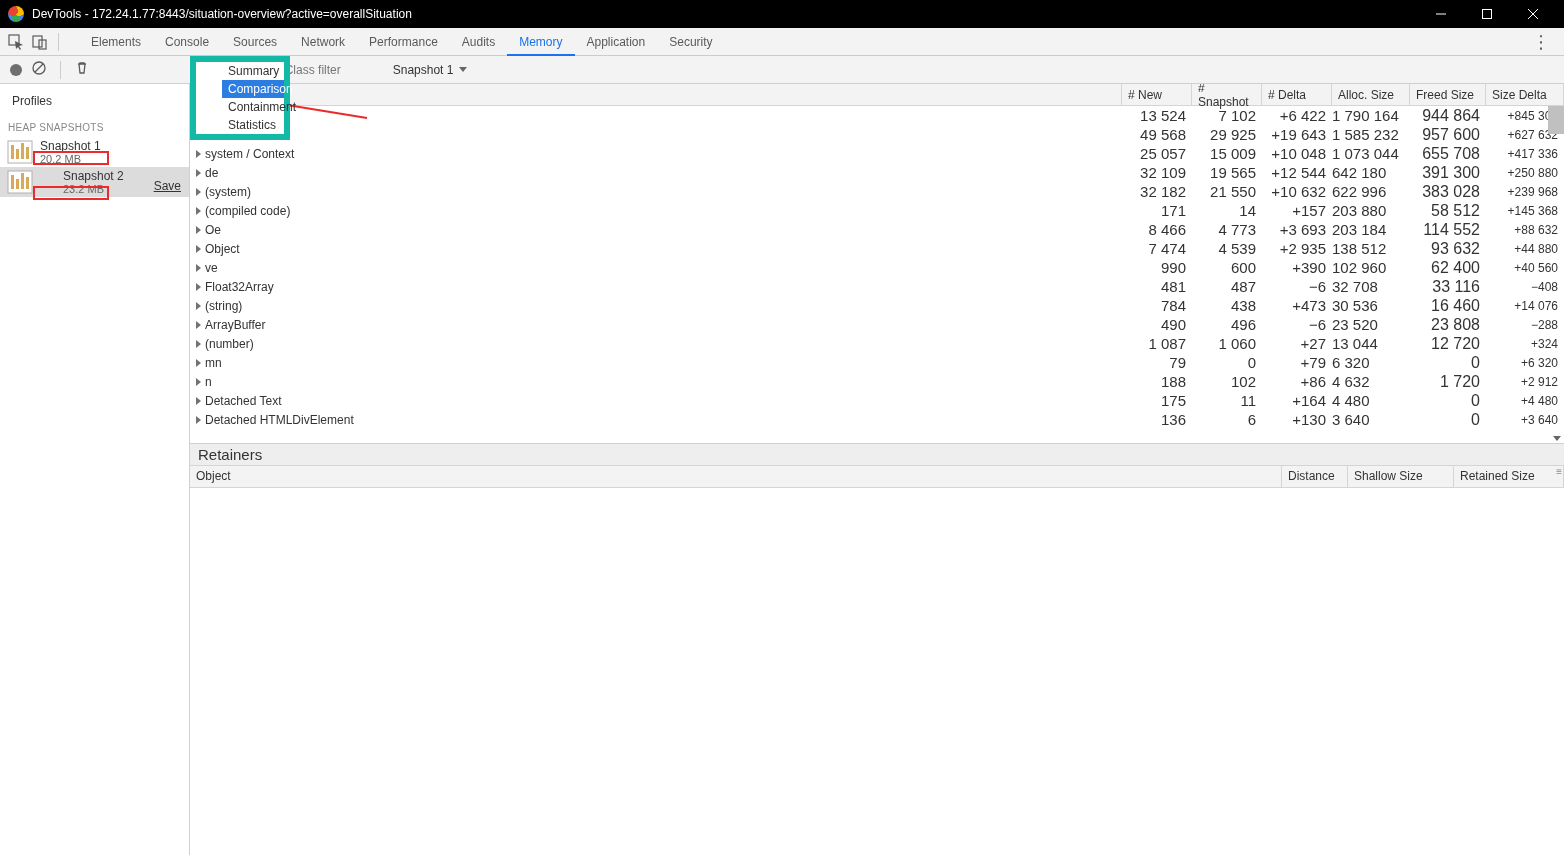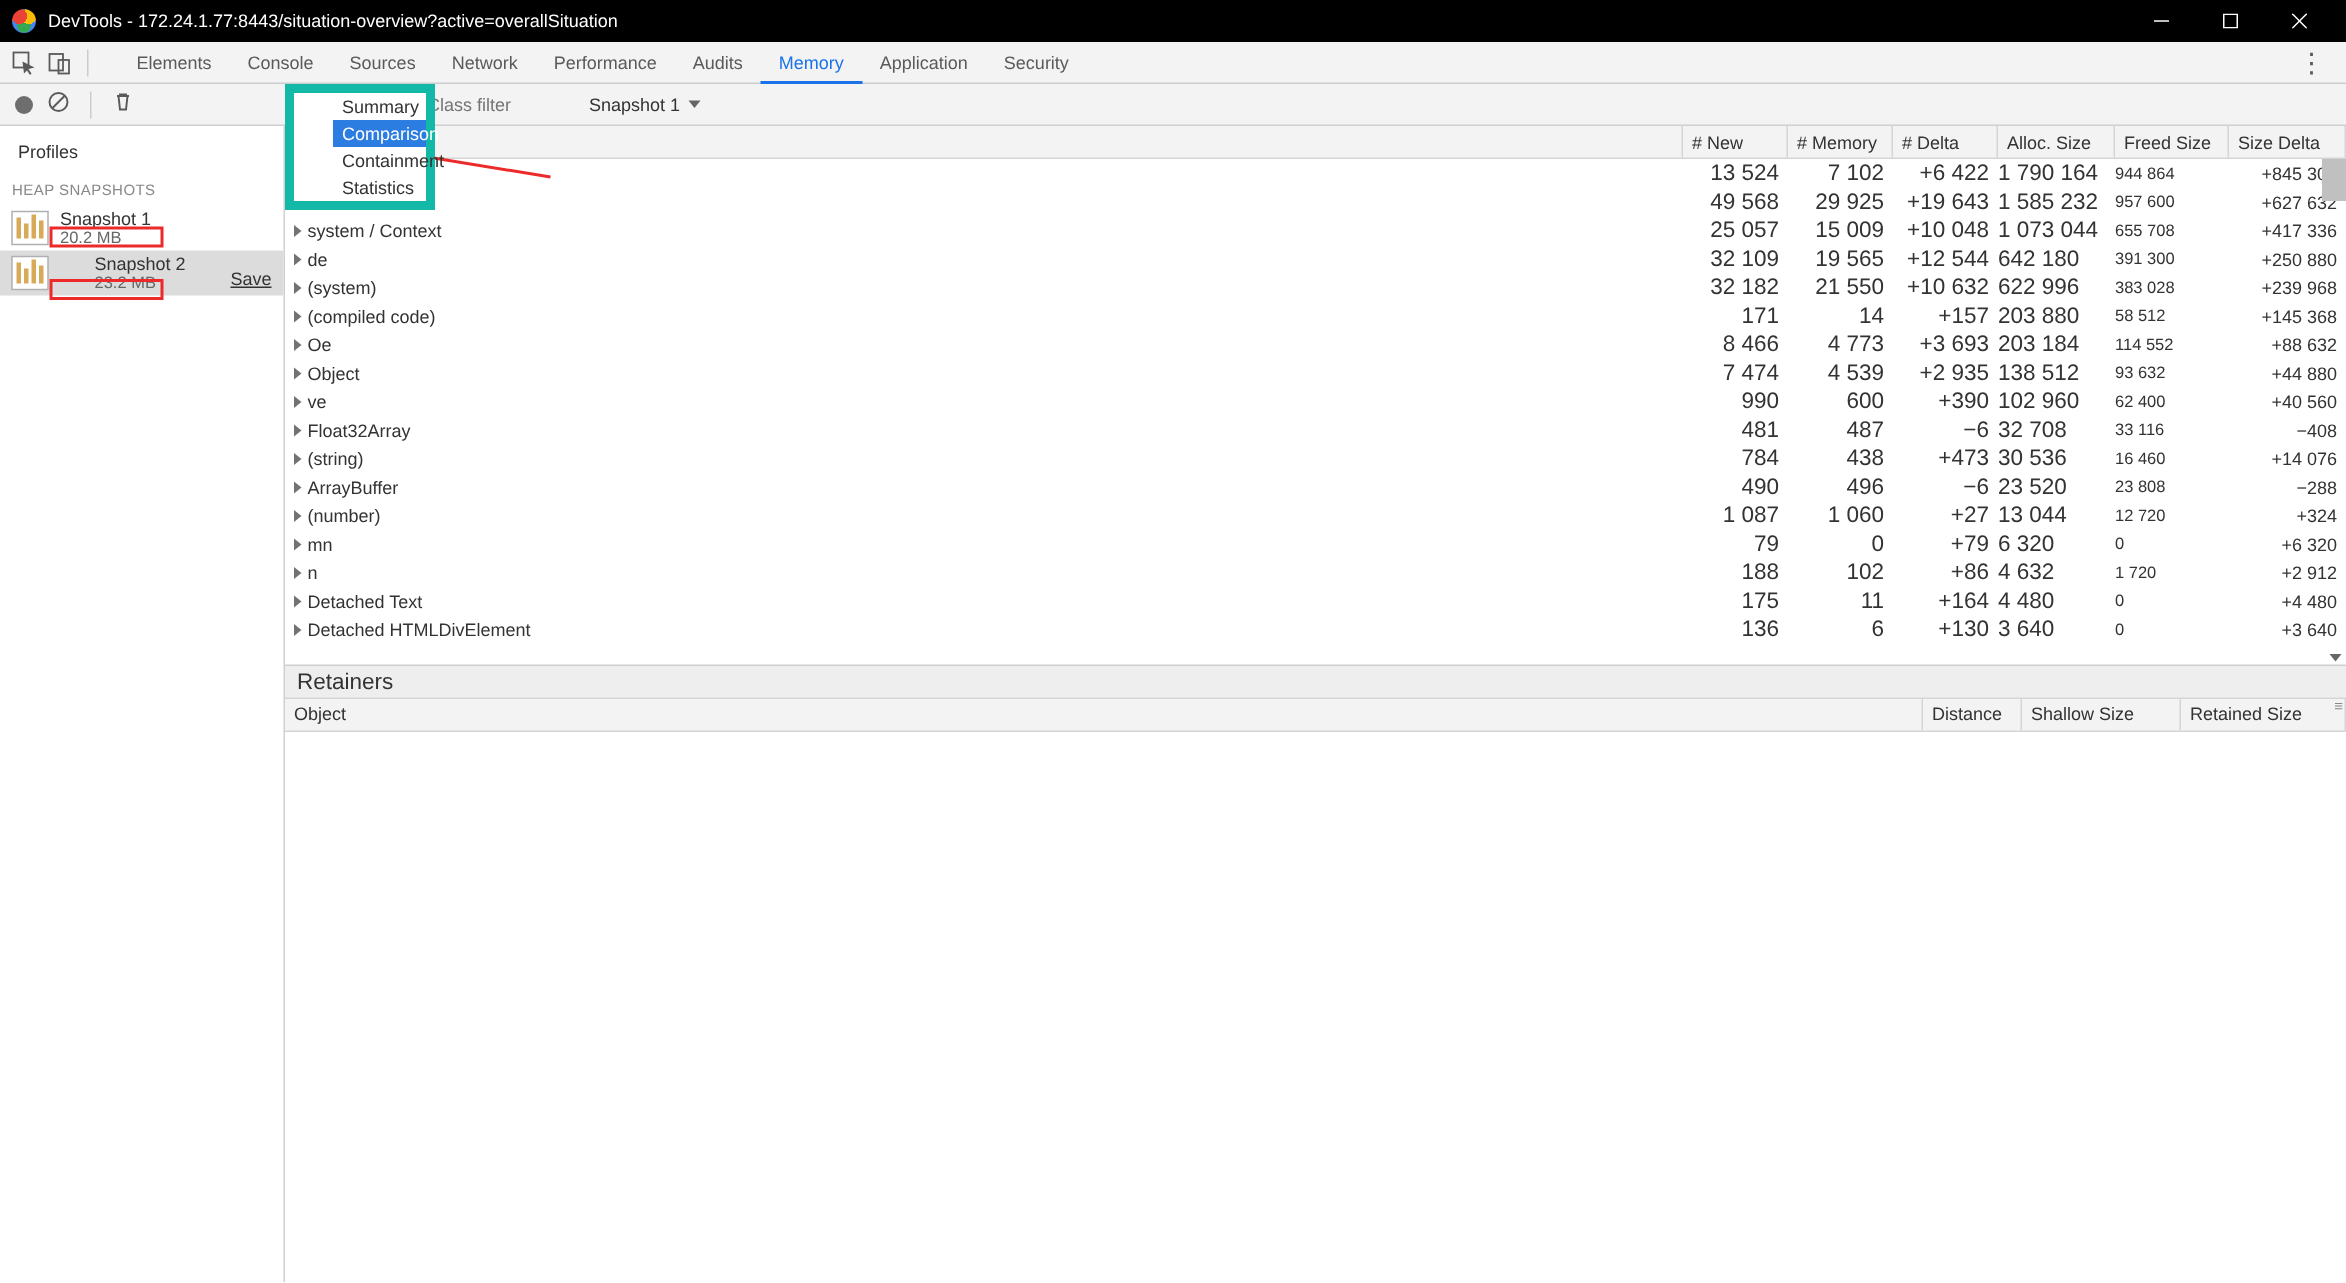--- a/index.html
+++ b/index.html
@@ -68,21 +68,21 @@
 .th-num { width:70px; justify-content:flex-start; }
 .th-alloc { width:78px; }
 .th-freed { width:76px; }
 .th-delta { width:78px; }
 .table-body { overflow-y:scroll; height:338px; }
 .tr { display:flex; height:19px; align-items:center; }
 .td-constructor { flex:1; padding-left:6px; display:flex; align-items:center; font-size:12px; }
 .expand-tri { width:0; height:0; border-top:4px solid transparent; border-bottom:4px solid transparent; border-left:5px solid #727272; margin-right:4px; }
 .td-num { width:70px; text-align:right; padding-right:6px; font-size:15px; }
 .td-alloc { width:78px; text-align:left; padding-right:6px; font-size:15px; }
-.td-freed { width:76px; text-align:left; padding-right:6px; font-size:11px; }
+.td-freed { width:76px; text-align:right; padding-right:6px; font-size:16px; }
 .td-delta { width:78px; text-align:right; padding-right:6px; font-size:12px; }
 
 
 .retainers-header { height:22px; background:#eee; border-bottom:1px solid #d5d5d5; padding:3px 8px; font-size:15px; display:flex; align-items:center; }
 .retainers-cols { display:flex; height:22px; background:#f3f3f3; border-bottom:1px solid #d5d5d5; }
 .rc { border-right:1px solid #d5d5d5; padding:3px 6px; font-size:12px; }
 .rc-object { flex:1; }
 .rc-dist { width:66px; }
 .rc-shallow { width:106px; }
 .rc-retained { width:110px; }
@@ -198,21 +198,21 @@
           <span class="save-link">Save</span>
         </div>
       </div>
   </div>
 
   <div class="content">
     <div class="table-wrap">
       <div class="table-header-row">
         <div class="th th-constructor"></div>
         <div class="th th-num"># New</div>
-        <div class="th th-num"># Memory</div>
+        <div class="th th-num"># Snapshot</div>
         <div class="th th-num"># Delta</div>
         <div class="th th-alloc">Alloc. Size</div>
         <div class="th th-freed">Freed Size</div>
         <div class="th th-delta">Size Delta</div>
       </div>
       <div class="table-body" id="table-body">
           <div class="tr">
             <div class="td-constructor">
               <span class="expand-tri"></span>
               <span></span>

